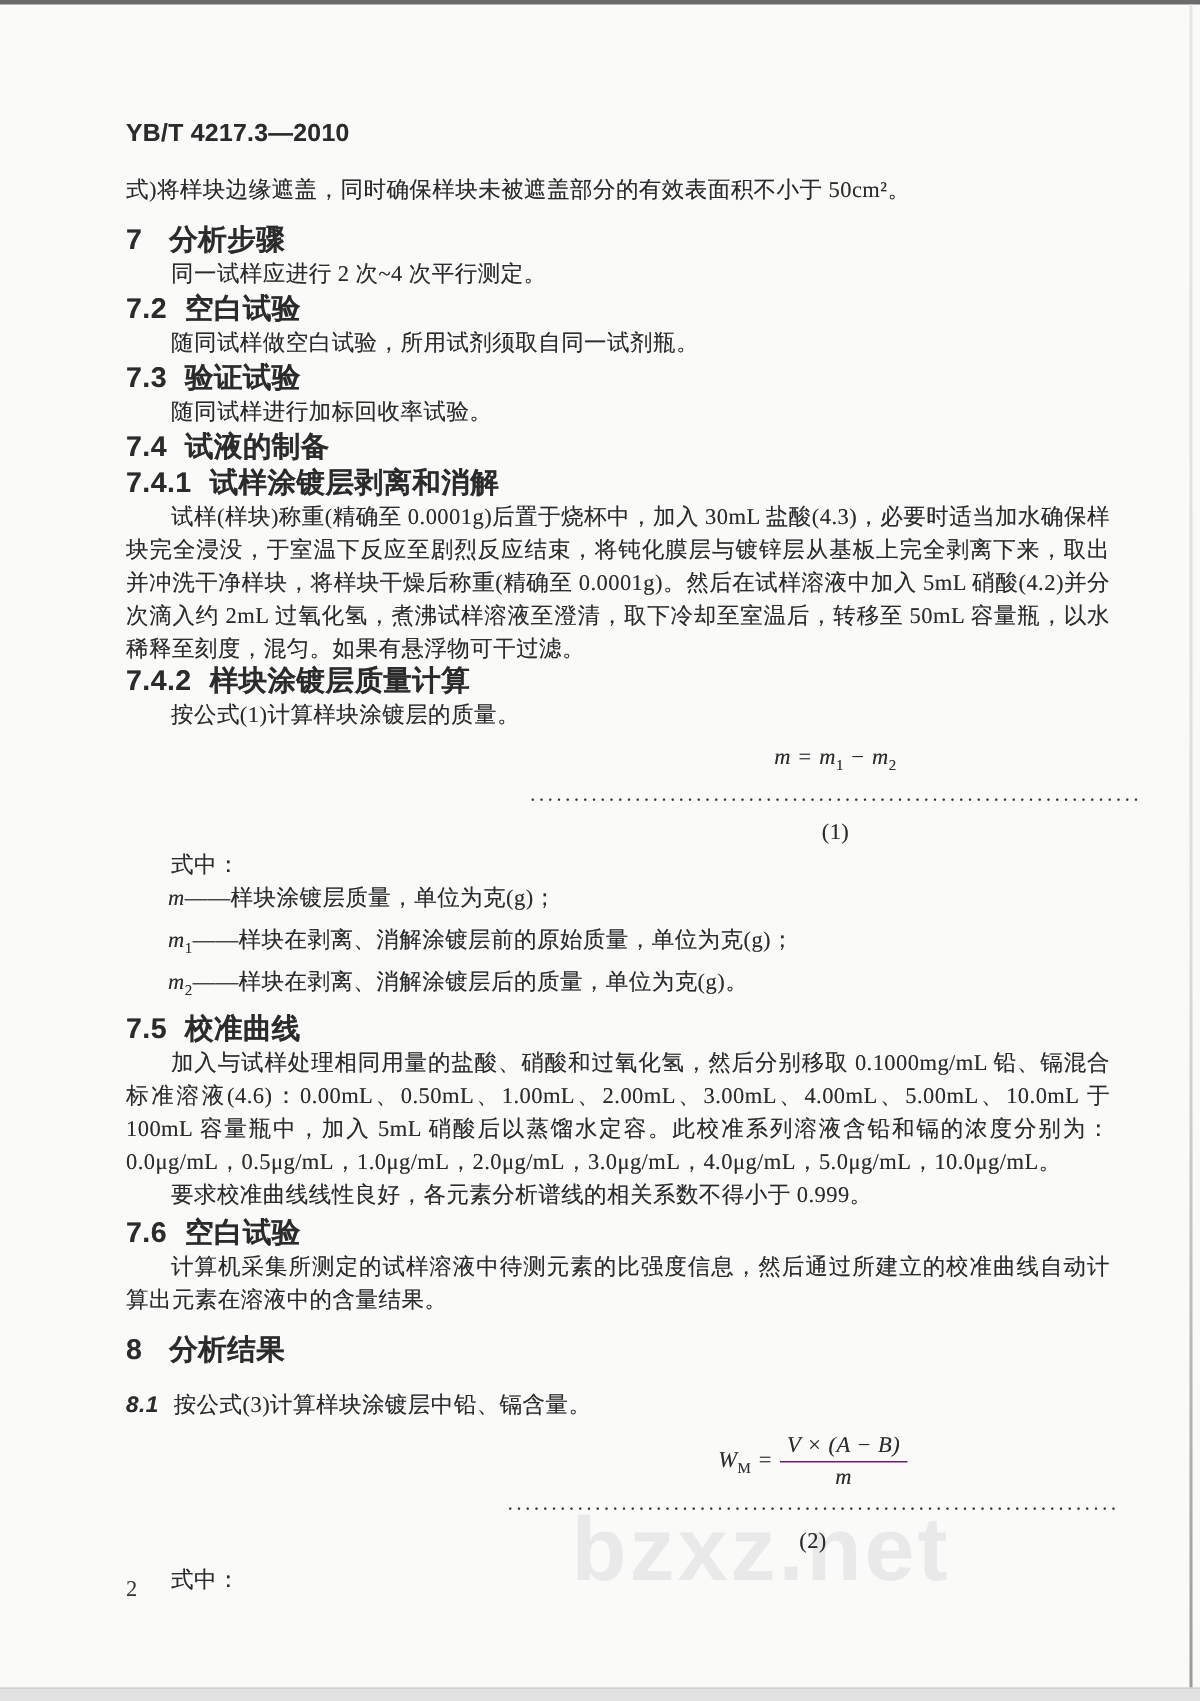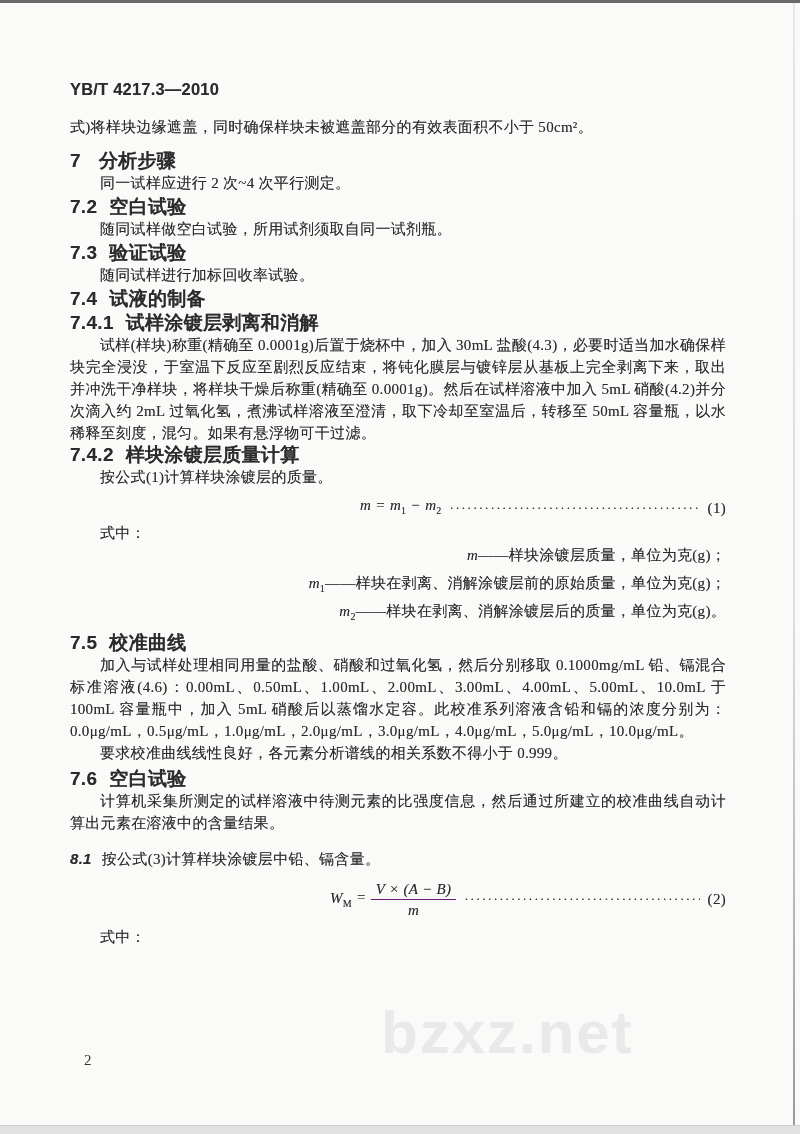--- a/index.html
+++ b/index.html
@@ -15,21 +15,21 @@
   .edge-bottom{position:absolute;bottom:0;left:0;width:100%;height:8px;background:#e2e2e2;border-top:1px solid #cfcfcf;}
   .edge-right{position:absolute;top:3px;bottom:8px;left:793px;width:2px;background:linear-gradient(#e6e6e6 0%,#ddd 55%,#9a9a9a 100%);}
   .watermark{
     position:absolute;left:381px;top:998px;
     font-family:"Liberation Sans","DejaVu Sans",sans-serif;
     font-weight:bold;font-size:60px;letter-spacing:2px;
     color:#e9e9e9;user-select:none;
   }
   .page-number{position:absolute;left:84px;top:1052px;font-size:15px;color:#333;}
   .content{
-    position:absolute;left:70px;top:78px;width:656px;
+    position:absolute;left:84px;top:78px;width:656px;
     font-size:15px;line-height:22px;letter-spacing:0.3px;
     text-shadow:0 0 0.4px rgba(40,40,40,.45);
   }
   .std-no{
     font-family:"Liberation Sans","DejaVu Sans",sans-serif;
     font-weight:bold;font-size:16.5px;letter-spacing:0.2px;
   }
   p{margin:0;}
   .para{text-align:justify;}
   .indent{text-indent:2em;}
@@ -40,36 +40,36 @@
   .h1 .hnum{margin-right:18px;}
   .h2 .hnum,.h3 .hnum{margin-right:12px;}
   .mt-intro{margin-top:16px;}
   .mt-h1{margin-top:12px;}
   .mt-h1b{margin-top:7px;}
   .mt-sub{margin-top:2px;}
   .h2inline .hnum{
     font-family:"Liberation Sans","DejaVu Sans",sans-serif;
     font-weight:bold;margin-right:10px;font-style:italic;
   }
-  .formula{display:flex;align-items:center;min-height:28px;margin-top:6px;}
+  .formula{display:flex;align-items:center;min-height:28px;margin-top:6px;flex-direction:column;}
   .formula .expr{font-style:italic;white-space:nowrap;}
   .formula .expr .op{font-style:normal;padding:0 5px;}
   .formula sub{font-style:normal;font-size:10px;}
   .leader{
     flex:1;overflow:hidden;white-space:nowrap;
     font-size:13px;letter-spacing:1.5px;color:#333;
     margin:0 8px;font-style:normal;
   }
   .flabel{white-space:nowrap;font-style:normal;}
   .f1{padding-left:290px;}
   .f2{padding-left:260px;min-height:46px;}
   .frac{display:inline-flex;flex-direction:column;text-align:center;vertical-align:middle;font-style:italic;line-height:20px;}
   .frac .num{border-bottom:1px solid #701a75;padding:0 5px;}
   .where-intro{margin-left:2em;}
-  .where-item{margin-left:28px;text-align:right;}
+  .where-item{margin-left:28px;}
   .where-item i{font-family:"Liberation Serif","DejaVu Serif",serif;}
   .where-item sub{font-size:10px;}
 </style>
 </head>
 <body>
 
 <div class="page">
   <div class="edge-top"></div>
   <div class="edge-right"></div>
   <div class="edge-bottom"></div>
@@ -112,20 +112,21 @@
     <p class="where-item"><i>m</i><sub>1</sub><span>——样块在剥离、消解涂镀层前的原始质量，单位为克(g)；</span></p>
     <p class="where-item"><i>m</i><sub>2</sub><span>——样块在剥离、消解涂镀层后的质量，单位为克(g)。</span></p>
 
     <p class="h2" style="margin-top:4px;"><span class="hnum">7.5</span><span>校准曲线</span></p>
     <p class="para indent">加入与试样处理相同用量的盐酸、硝酸和过氧化氢，然后分别移取 0.1000mg/mL 铅、镉混合标准溶液(4.6)：0.00mL、0.50mL、1.00mL、2.00mL、3.00mL、4.00mL、5.00mL、10.0mL 于 100mL 容量瓶中，加入 5mL 硝酸后以蒸馏水定容。此校准系列溶液含铅和镉的浓度分别为：0.0μg/mL，0.5μg/mL，1.0μg/mL，2.0μg/mL，3.0μg/mL，4.0μg/mL，5.0μg/mL，10.0μg/mL。</p>
     <p class="para indent">要求校准曲线线性良好，各元素分析谱线的相关系数不得小于 0.999。</p>
 
     <p class="h2" style="margin-top:4px;"><span class="hnum">7.6</span><span>空白试验</span></p>
     <p class="para indent">计算机采集所测定的试样溶液中待测元素的比强度信息，然后通过所建立的校准曲线自动计算出元素在溶液中的含量结果。</p>
 
+    <p class="h1" style="margin-top:12px;"><span class="hnum">8</span><span>分析结果</span></p>
 
     <p class="h2inline" style="margin-top:14px;"><span class="hnum">8.1</span><span>按公式(3)计算样块涂镀层中铅、镉含量。</span></p>
 
     <div class="formula f2">
       <span class="expr"><i>W</i><sub>M</sub><span class="op">=</span><span class="frac">
             <span class="num">V × (A − B)</span>
             <span class="den">m</span>
           </span></span>
       <span class="leader">······································································</span>
       <span class="flabel">(2)</span>

